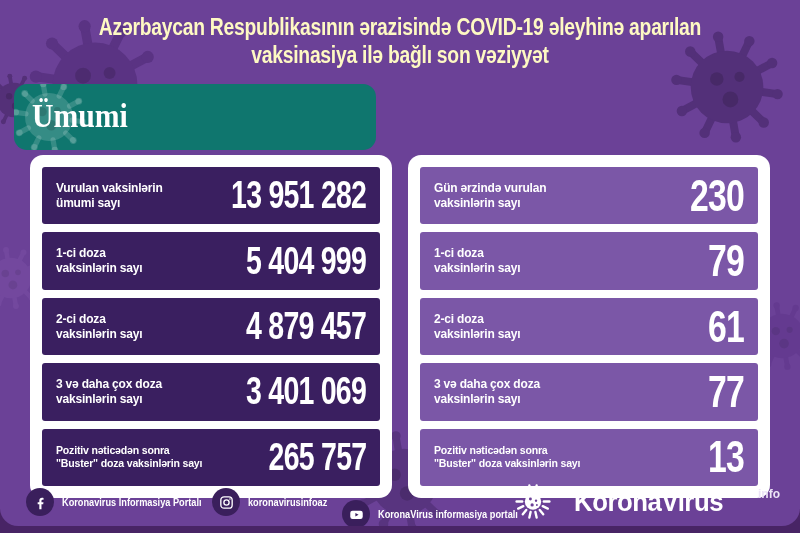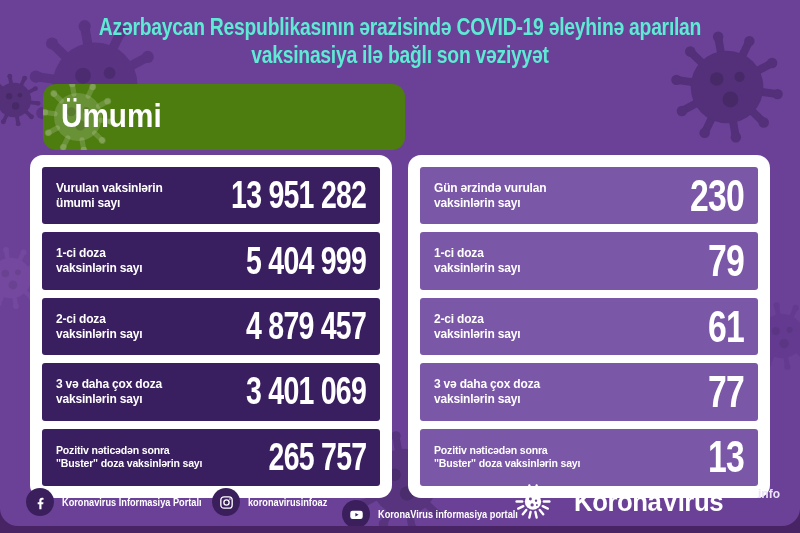--- a/index.html
+++ b/index.html
@@ -20,31 +20,31 @@
   .virus-deco{position:absolute;pointer-events:none;}
   .deco-tl{left:26px;top:16px;width:138px;height:138px;color:#5a3383;z-index:0;}
   .deco-tl2{left:-14px;top:72px;width:56px;height:56px;color:#543078;z-index:0;}
   .deco-tr{right:14px;top:28px;width:118px;height:118px;color:#533079;z-index:0;}
   .deco-left-mid{left:-22px;top:245px;width:66px;height:66px;color:#7a4fa5;opacity:.55;z-index:0;}
   .deco-mid-bottom{left:350px;top:428px;width:108px;height:108px;color:#58347f;z-index:1;}
   .deco-right-mid{right:-18px;top:300px;width:72px;height:72px;color:#60378c;opacity:.6;z-index:0;}
 
   .title{
     position:absolute;top:13px;left:0;right:0;
-    text-align:center;color:#5eead4;font-weight:bold;
+    text-align:center;color:#fef9c3;font-weight:bold;
     font-size:23px;line-height:28px;letter-spacing:-0.3px;
     z-index:2;
   }
   .title .line{display:block;transform:scaleX(.84);}
 
   .bar{
     position:absolute;top:84px;width:362px;height:66px;
     border-radius:13px;overflow:hidden;z-index:2;
   }
-  .bar-left{left:43px;background:#4d7c0f;}
+  .bar-left{left:14px;background:#0f766e;font-family:Liberation Serif, serif;}
   .bar-right{left:408px;background:#7e5bab;}
   .bar-virus{position:absolute;left:-4px;top:-6px;width:78px;height:78px;color:rgba(255,255,255,.16);}
   .bar-title{
     position:relative;padding-left:20px;line-height:64px;
     font-size:33px;font-weight:bold;color:#ffffff;
     transform:scaleX(.9);transform-origin:left center;
   }
   .bar-date{
     position:relative;text-align:right;padding-right:20px;line-height:66px;
     font-size:30px;font-weight:bold;color:#f1eaf9;letter-spacing:1px;

